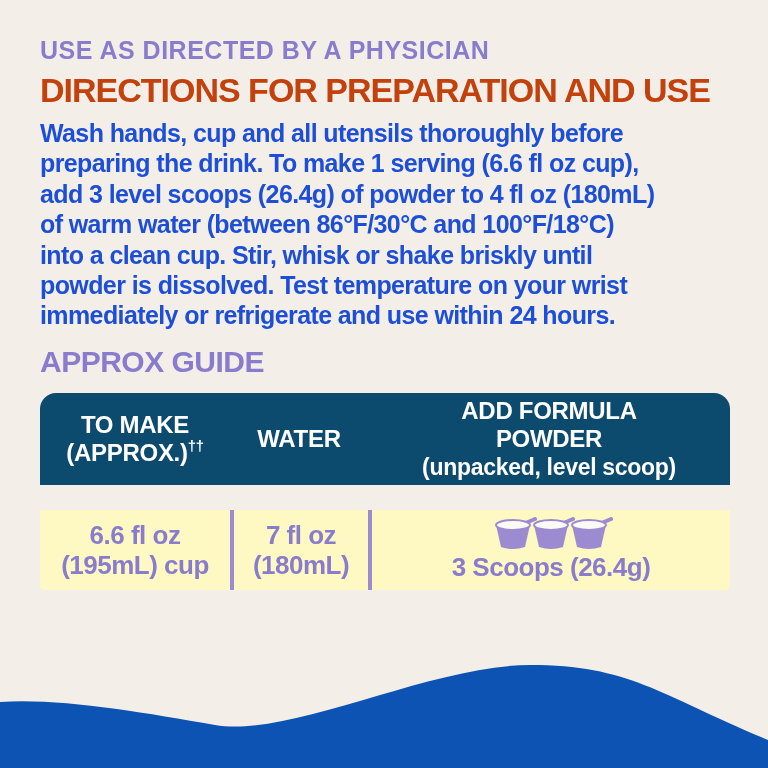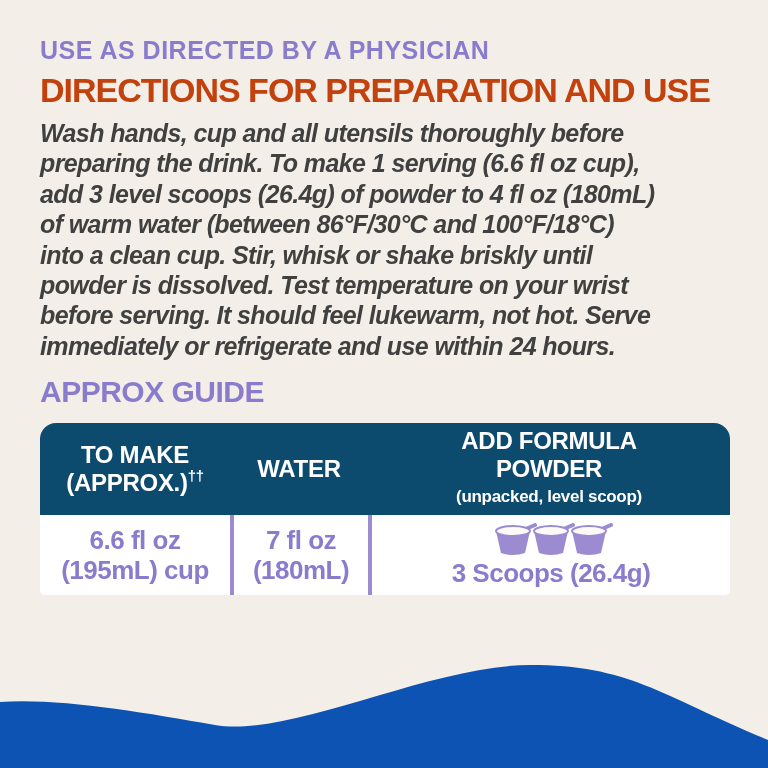--- a/index.html
+++ b/index.html
@@ -14,42 +14,42 @@
   .content{position:absolute;top:0;left:0;width:768px;padding:36px 28px 0 40px;box-sizing:border-box;}
 
   .kicker{
     color:#8a7ccd;font-size:25px;font-weight:700;line-height:28px;
     letter-spacing:.5px;white-space:nowrap;
   }
   .title{
     color:#c2410c;font-size:34px;font-weight:700;line-height:40px;
     letter-spacing:-1px;margin:6px 0 8px 0;white-space:nowrap;
   }
-  .body-copy{color:#404040;font-size:25px;font-weight:700;letter-spacing:-.6px;font-style:italic;}
+  .body-copy{color:#1d4ed8;font-size:25px;font-weight:700;letter-spacing:-.6px;}
   .body-copy .line{line-height:30.4px;white-space:nowrap;}
 
   .guide-title{
     color:#8a7ccd;font-size:30px;font-weight:700;letter-spacing:-.5px;
     margin:14px 0 0 0;line-height:34px;white-space:nowrap;
   }
 
   .ftable{width:690px;margin-top:14px;border-radius:16px 16px 5px 5px;overflow:hidden;}
   .thead{
     display:grid;grid-template-columns:190px 138px 1fr;
     background:#0c4a6e;height:92px;
   }
   .th{
     display:flex;flex-direction:column;justify-content:center;align-items:center;
     color:#ffffff;font-weight:700;font-size:24px;line-height:28px;
     letter-spacing:-.3px;text-align:center;
   }
-  .th .small{font-size:17px;}
+  .th .small{font-size:23px;}
   .tbody{
     display:grid;grid-template-columns:190px 138px 1fr;
-    background:#ffffff;height:80px;
+    background:#fef9c3;height:80px;margin-top:25px;
   }
   .td{
     display:flex;flex-direction:column;justify-content:center;align-items:center;
     color:#8a7ccd;font-weight:700;font-size:26px;line-height:30px;
     letter-spacing:-.5px;text-align:center;
   }
   .td + .td{border-left:4px solid #9c8bd0;}
 
   sup.dagger{font-size:.62em;vertical-align:super;line-height:0;position:relative;top:-1px;}
 
@@ -72,21 +72,20 @@
     <div class="kicker">USE AS DIRECTED BY A PHYSICIAN</div>
     <div class="title">DIRECTIONS FOR PREPARATION AND USE</div>
 
     <div class="body-copy">
       <div class="line">Wash hands, cup and all utensils thoroughly before</div>
       <div class="line">preparing the drink. To make 1 serving (6.6 fl oz cup),</div>
       <div class="line">add 3 level scoops (26.4g) of powder to 4 fl oz (180mL)</div>
       <div class="line">of warm water (between 86°F/30°C and 100°F/18°C)</div>
       <div class="line">into a clean cup. Stir, whisk or shake briskly until</div>
       <div class="line">powder is dissolved. Test temperature on your wrist</div>
-      <div class="line">before serving. It should feel lukewarm, not hot. Serve</div>
       <div class="line">immediately or refrigerate and use within 24 hours.</div>
     </div>
 
     <div class="guide-title">APPROX GUIDE</div>
 
     <div class="ftable">
       <div class="thead">
         <div class="th">
           <div>TO MAKE</div>
           <div><span>(APPROX.)</span><sup class="dagger">††</sup></div>

